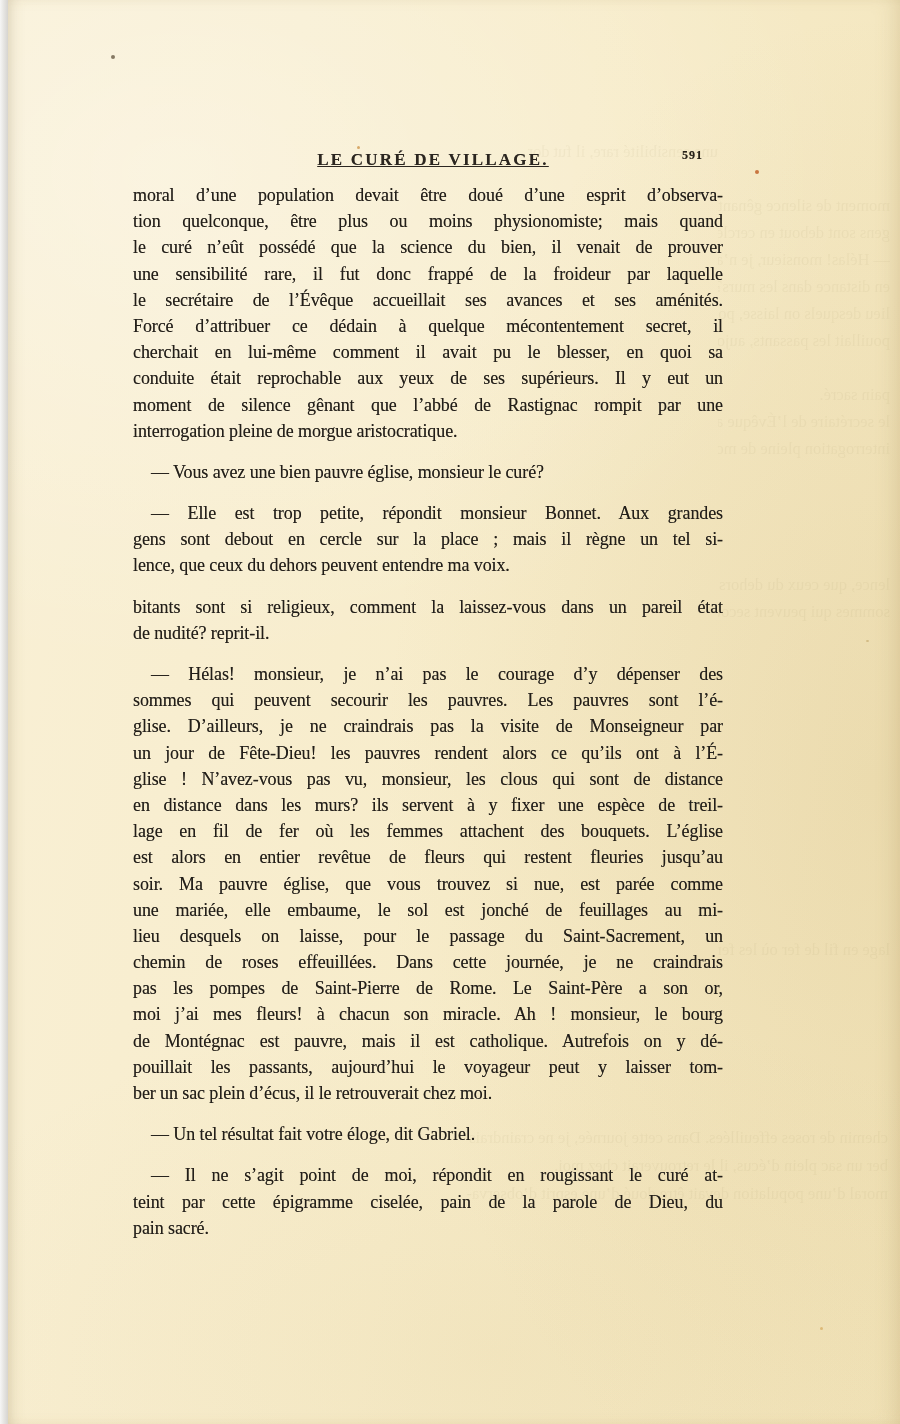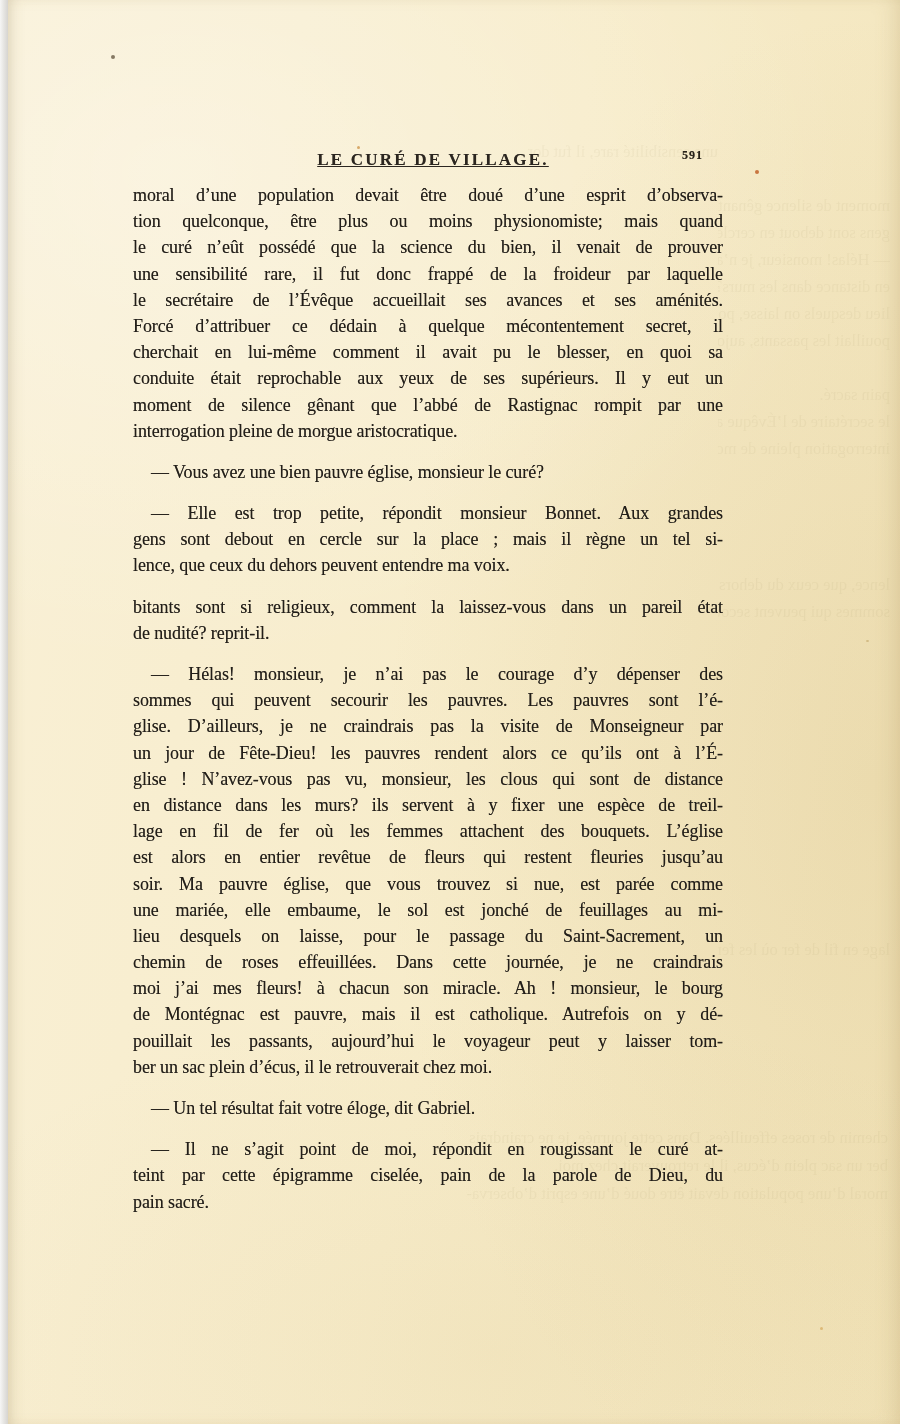--- a/index.html
+++ b/index.html
@@ -107,20 +107,21 @@
           <div class="line">glise. D’ailleurs, je ne craindrais pas la visite de Monseigneur par</div>
           <div class="line">un jour de Fête-Dieu! les pauvres rendent alors ce qu’ils ont à l’É-</div>
           <div class="line">glise ! N’avez-vous pas vu, monsieur, les clous qui sont de distance</div>
           <div class="line">en distance dans les murs? ils servent à y fixer une espèce de treil-</div>
           <div class="line">lage en fil de fer où les femmes attachent des bouquets. L’église</div>
           <div class="line">est alors en entier revêtue de fleurs qui restent fleuries jusqu’au</div>
           <div class="line">soir. Ma pauvre église, que vous trouvez si nue, est parée comme</div>
           <div class="line">une mariée, elle embaume, le sol est jonché de feuillages au mi-</div>
           <div class="line">lieu desquels on laisse, pour le passage du Saint-Sacrement, un</div>
           <div class="line">chemin de roses effeuillées. Dans cette journée, je ne craindrais</div>
+          <div class="line">pas les pompes de Saint-Pierre de Rome. Le Saint-Père a son or,</div>
           <div class="line">moi j’ai mes fleurs! à chacun son miracle. Ah ! monsieur, le bourg</div>
           <div class="line">de Montégnac est pauvre, mais il est catholique. Autrefois on y dé-</div>
           <div class="line">pouillait les passants, aujourd’hui le voyageur peut y laisser tom-</div>
           <div class="line last">ber un sac plein d’écus, il le retrouverait chez moi.</div>
         </div>
         <div class="para not-first">
           <div class="line last indent">— Un tel résultat fait votre éloge, dit Gabriel.</div>
         </div>
         <div class="para not-first">
           <div class="line indent">— Il ne s’agit point de moi, répondit en rougissant le curé at-</div>

